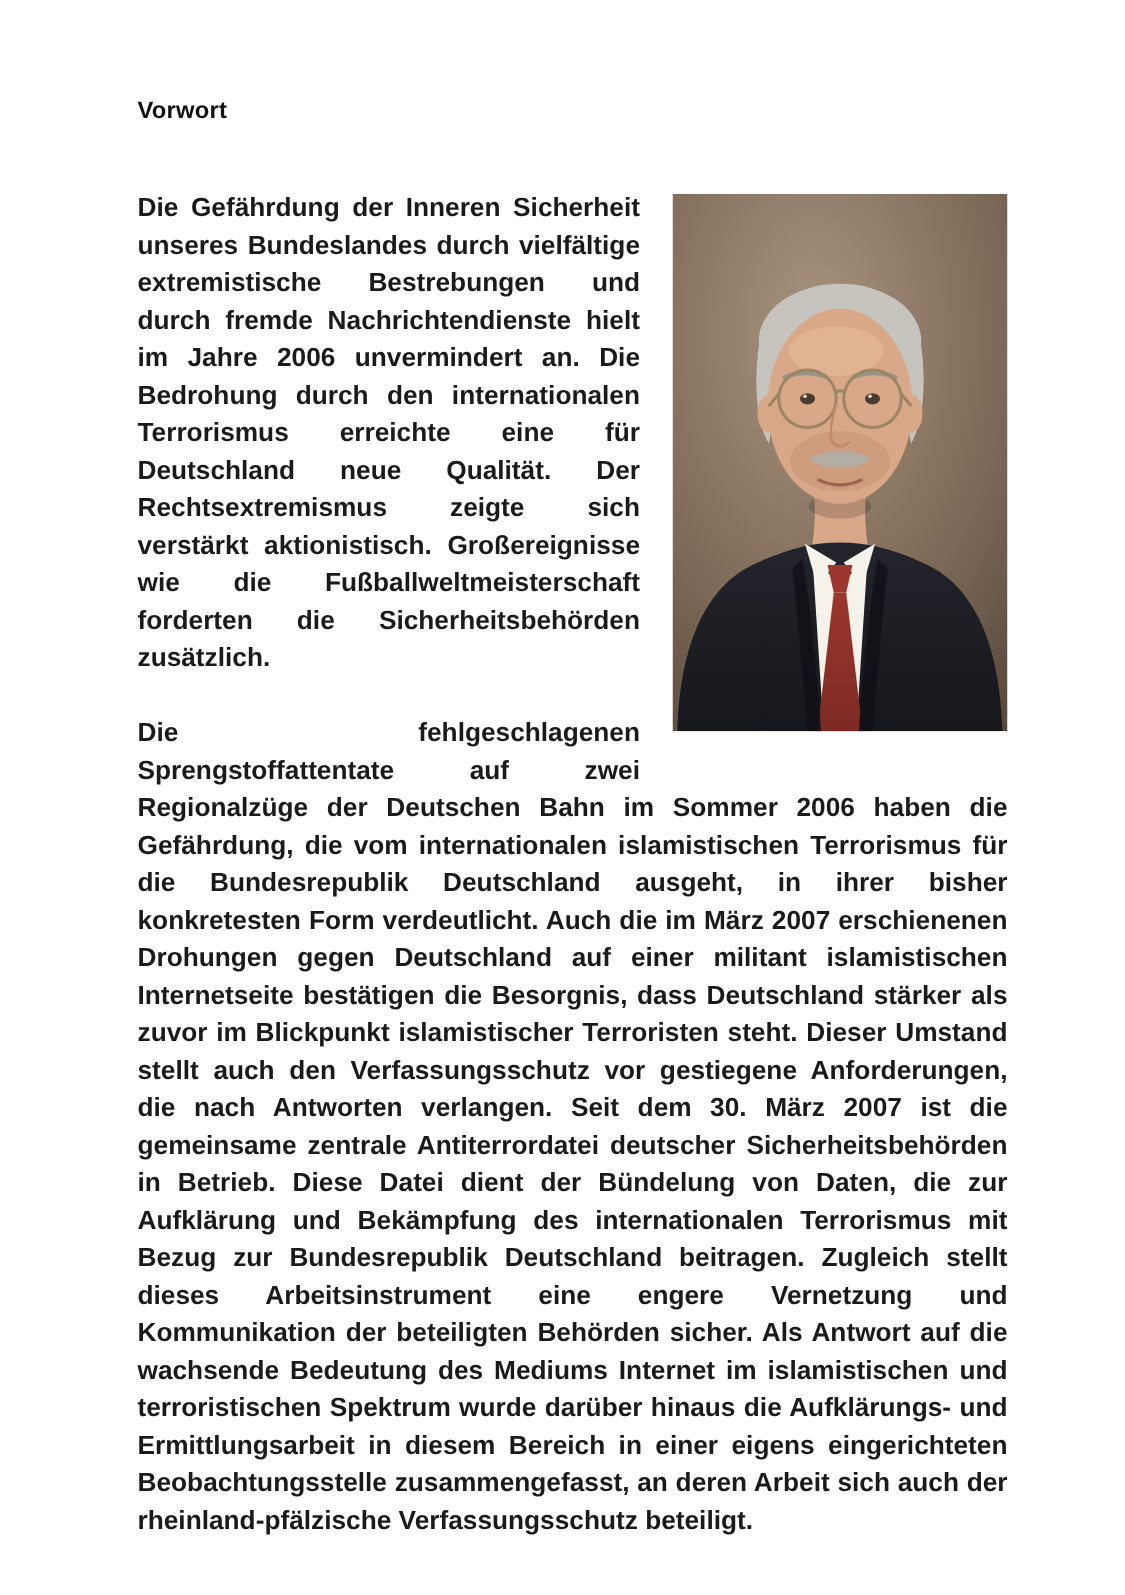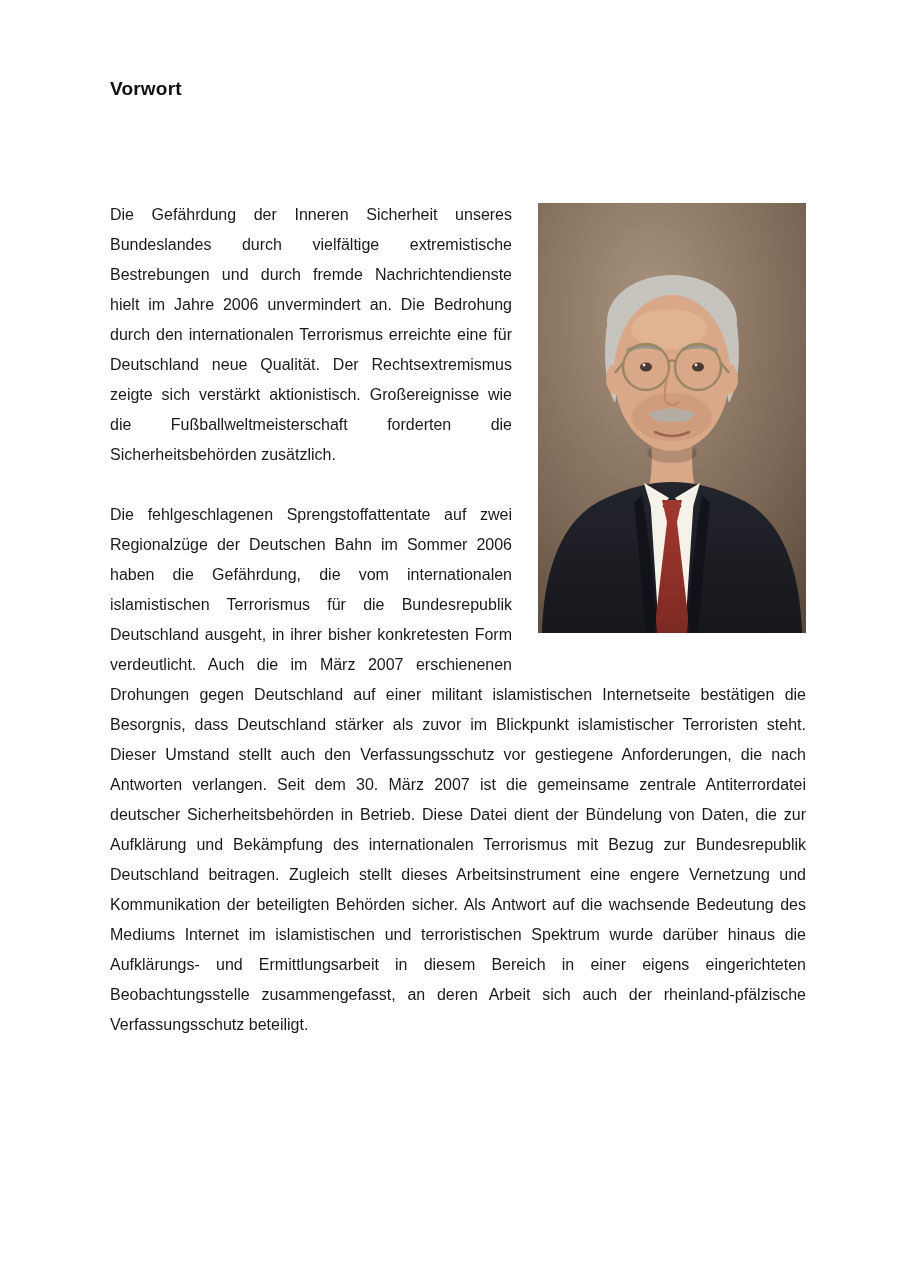--- a/index.html
+++ b/index.html
@@ -21,25 +21,26 @@
     padding: 78px 94px 40px 110px;
   }
   .heading {
     font-size: 19px;
     font-weight: bold;
     color: #111111;
     margin: 0;
     letter-spacing: 0.2px;
   }
   .content {
-    margin-top: 100px;
-    font-size: 16px;
+    margin-top: 52px;
+    font-size: 21px;
     line-height: 30px;
     text-align: justify;
     hyphens: auto;
+    font-weight: bold;
     -webkit-hyphens: auto;
   }
   .content p {
     margin: 0 0 30px 0;
   }
   figure.photo {
     float: right;
     width: 268px;
     height: 430px;
     margin: 3px 0 28px 26px;

